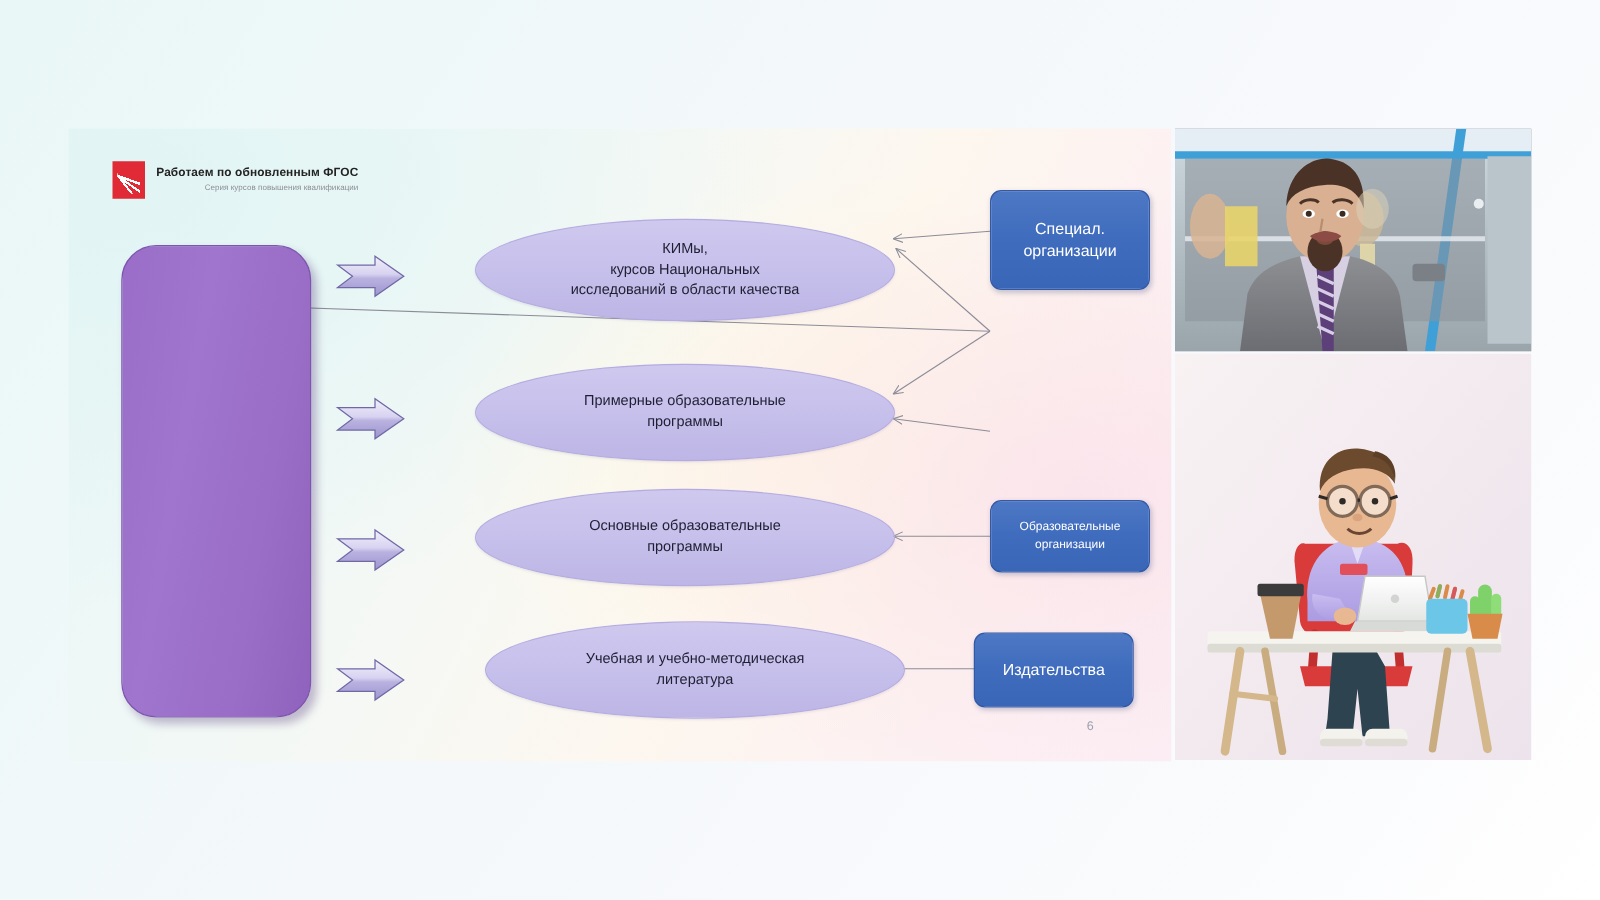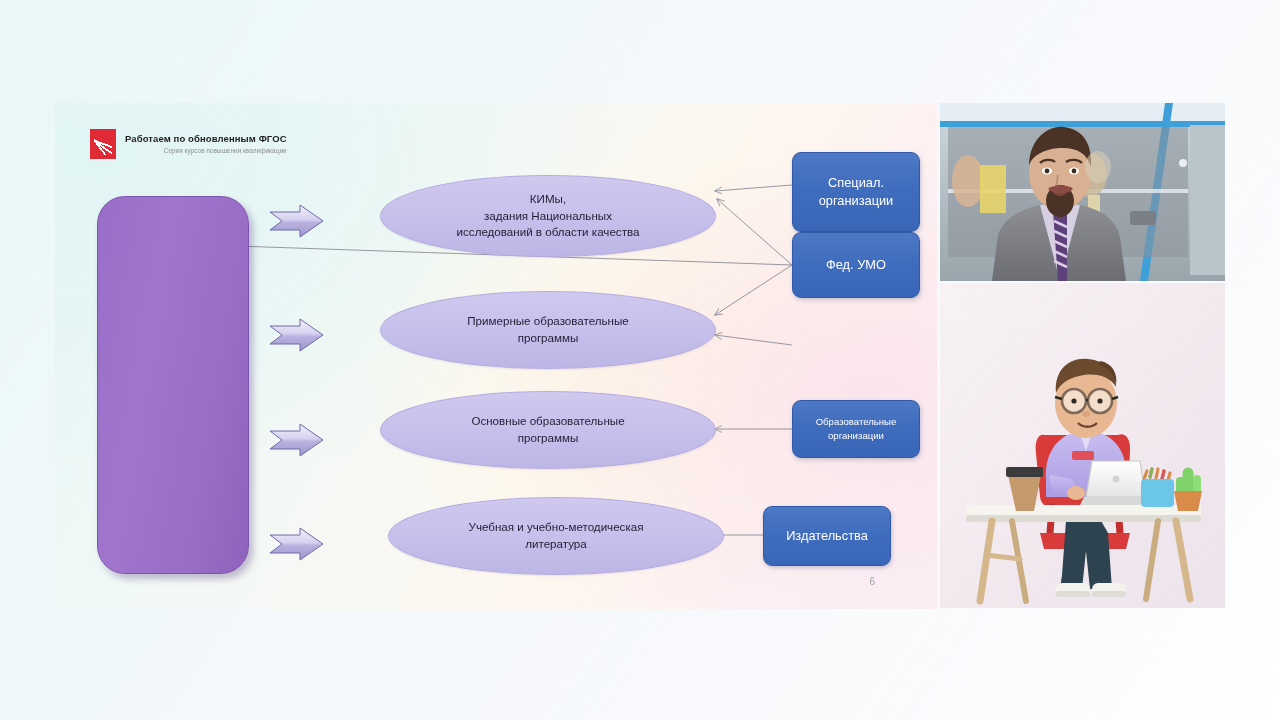--- a/index.html
+++ b/index.html
@@ -213,21 +213,21 @@
     </div>
     <div class="arrow" style="left:213px; top:423px;">
       <svg viewBox="0 0 58 36">
         <path d="M2,9 L14,18 L2,27 L32,27 L32,34 L55,18 L32,2 L32,9 Z" fill="url(#ag1)" stroke="#6f68a5" stroke-width="1"></path>
       </svg>
     </div>
 
     <div class="ellipse" style="left:325px; top:72px; width:336px; height:82px;">
       <div>
         <span>КИМы,</span><br>
-        <span>задания Национальных</span><br>
+        <span>курсов Национальных</span><br>
         <span>исследований в области качества</span>
       </div>
     </div>
 
     <div class="ellipse" style="left:325px; top:188px; width:336px; height:78px;">
       <div>
         <span>Примерные образовательные</span><br>
         <span>программы</span>
       </div>
     </div>
@@ -246,33 +246,30 @@
       </div>
     </div>
 
     <div class="bluebox" style="left:737px; top:49px; width:128px; height:80px;">
       <div>
         <span>Специал.</span><br>
         <span>организации</span>
       </div>
     </div>
 
-    <div class="bluebox" style="left:737px; top:129px; width:128px; height:66px;">
-      <div>Фед. УМО</div>
-    </div>
 
 
     <div class="bluebox small" style="left:737px; top:297px; width:128px; height:58px;">
       <div>
         <span>Образовательные</span><br>
         <span>организации</span>
       </div>
     </div>
 
-    <div class="bluebox" style="left:708px; top:403px; width:128px; height:60px;">
+    <div class="bluebox" style="left:724px; top:403px; width:128px; height:60px;">
       <div>Издательства</div>
     </div>
 
     <div class="slide-num">6</div>
   </div>
 
   <div class="video-top">
     <svg viewBox="0 0 285 178" preserveAspectRatio="xMidYMid slice">
       <defs>
         <linearGradient id="wallg" x1="0" y1="0" x2="0" y2="1">

